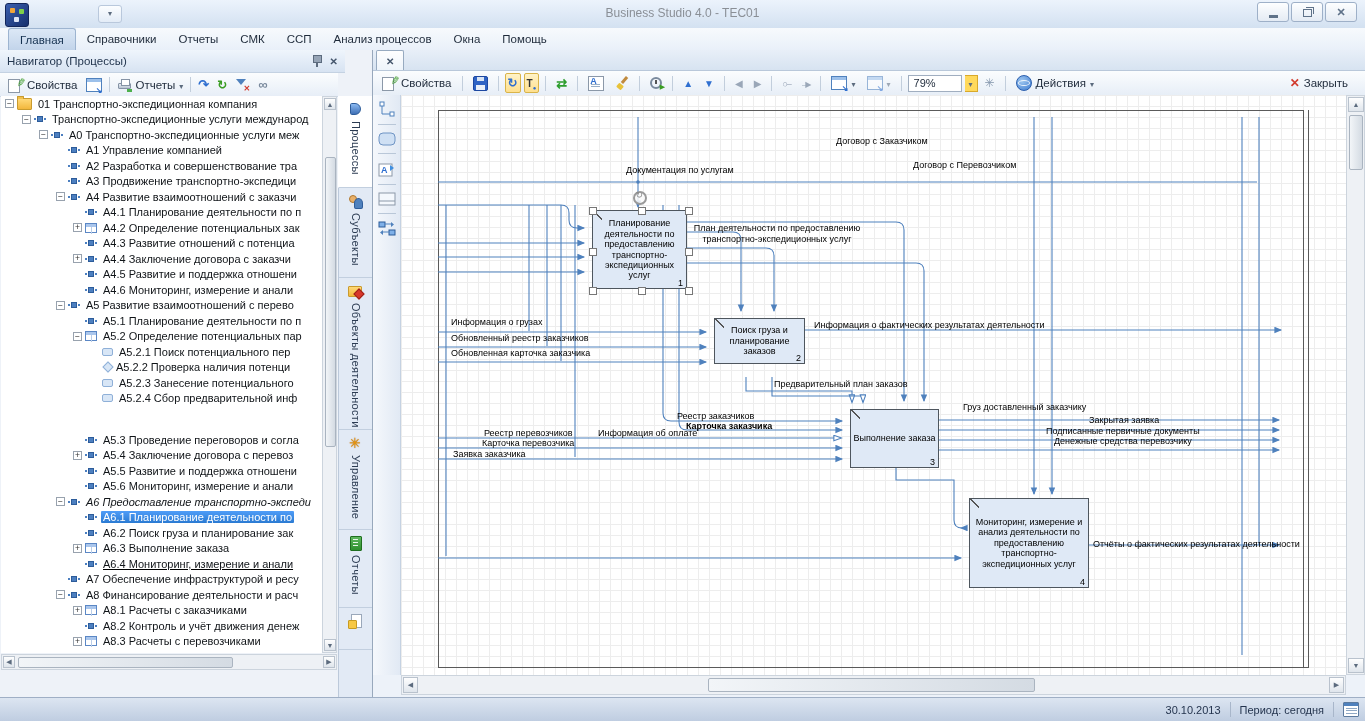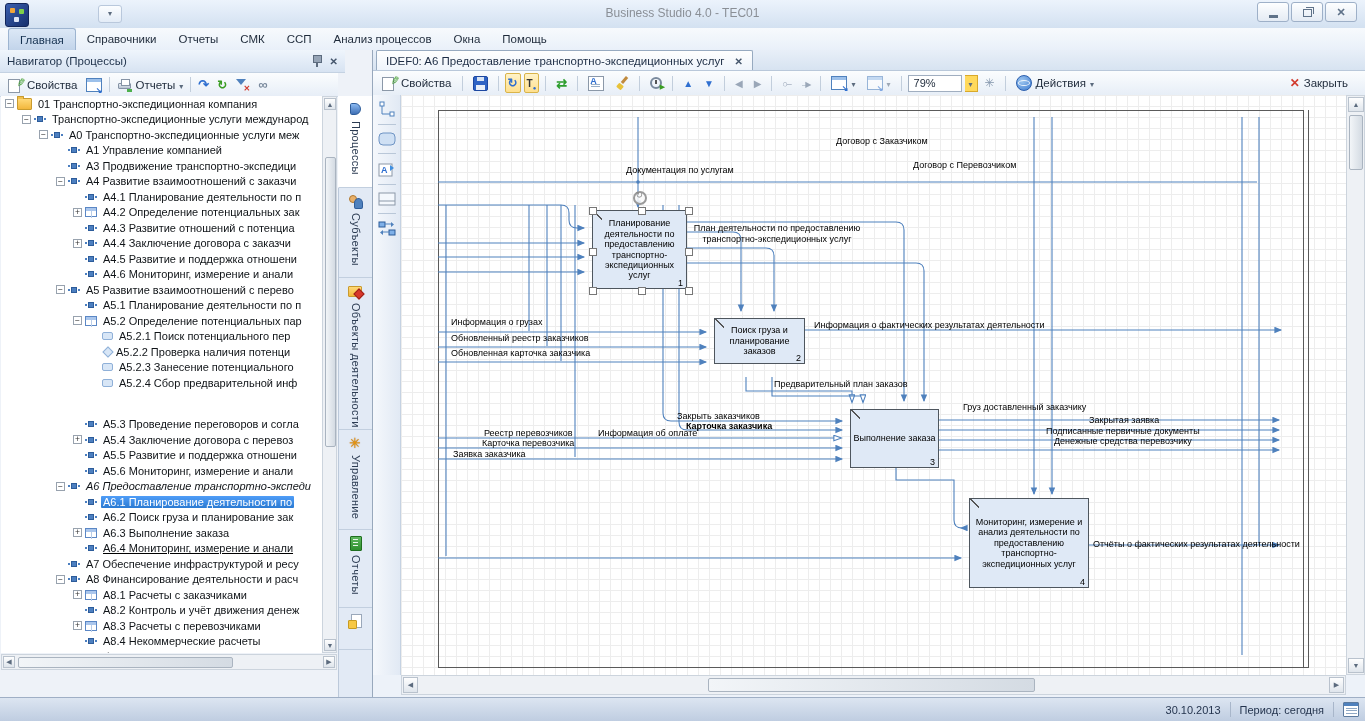--- a/index.html
+++ b/index.html
@@ -277,20 +277,25 @@
           <span class="tlabel">А0 Транспортно-экспедиционные услуги меж</span>
         </div>
         <div class="trow" style="padding-left: 55px;">
           <span class="texp none"></span>
           <span class="ticon ti-process"></span>
           <span class="tlabel">А1 Управление компанией</span>
         </div>
         <div class="trow" style="padding-left: 55px;">
           <span class="texp none"></span>
           <span class="ticon ti-process"></span>
+          <span class="tlabel">А2 Разработка и совершенствование тра</span>
+        </div>
+        <div class="trow" style="padding-left: 55px;">
+          <span class="texp none"></span>
+          <span class="ticon ti-process"></span>
           <span class="tlabel">А3 Продвижение транспортно-экспедици</span>
         </div>
         <div class="trow" style="padding-left: 55px;">
           <span class="texp">−</span>
           <span class="ticon ti-process"></span>
           <span class="tlabel">А4 Развитие взаимоотношений с заказчи</span>
         </div>
         <div class="trow" style="padding-left: 72px;">
           <span class="texp none"></span>
           <span class="ticon ti-process"></span>
@@ -474,21 +479,20 @@
         <div class="vtab" style="height: 42px;">
           <span class="sic sic-document-new"></span>
           <span class="lbl"></span>
         </div>
       </div>
   </div>
 
   <div class="doc-area">
     <div class="doc-tabbar">
       <div class="doc-tab">
-        <span>IDEF0: A6 Предоставление транспортно-экспедиционных услуг</span>
         <span class="ic ic-x"></span>
       </div>
     </div>
     <div class="doc-toolbar">
       <div class="tbtn">
         <span class="ic ic-props"></span>
         <span>Свойства</span>
       </div>
       <div class="tsep"></div>
       <div class="tbtn">
@@ -660,21 +664,21 @@
       <div id="lablayer">
           <div class="dlab" style="left: 225px; top: 70px;">Документация по услугам</div>
           <div class="dlab" style="left: 435px; top: 41px;">Договор с Заказчиком</div>
           <div class="dlab" style="left: 512px; top: 65px;">Договор с Перевозчиком</div>
           <div class="dlab wrap" style="left: 290px; top: 128px; width: 172px;">План деятельности по предоставлению транспортно-экспедиционных услуг</div>
           <div class="dlab" style="left: 50px; top: 222px;">Информация о грузах</div>
           <div class="dlab" style="left: 50px; top: 238px;">Обновленный реестр заказчиков</div>
           <div class="dlab" style="left: 50px; top: 253px;">Обновленная карточка заказчика</div>
           <div class="dlab" style="left: 413px; top: 225px;">Информация о фактических результатах деятельности</div>
           <div class="dlab" style="left: 373px; top: 284px;">Предварительный план заказов</div>
-          <div class="dlab" style="left: 276px; top: 316px;">Закрыть заказчиков</div>
+          <div class="dlab" style="left: 276px; top: 316px;">Реестр заказчиков</div>
           <div class="dlab" style="left: 285px; top: 326px; font-weight: bold;">Карточка заказчика</div>
           <div class="dlab" style="left: 83px; top: 333px;">Реестр перевозчиков</div>
           <div class="dlab" style="left: 81px; top: 343px;">Карточка перевозчика</div>
           <div class="dlab" style="left: 197px; top: 333px;">Информация об оплате</div>
           <div class="dlab" style="left: 52px; top: 354px;">Заявка заказчика</div>
           <div class="dlab" style="left: 562px; top: 307px;">Груз доставленный заказчику</div>
           <div class="dlab" style="left: 688px; top: 320px;">Закрытая заявка</div>
           <div class="dlab" style="left: 645px; top: 331px;">Подписанные первичные документы</div>
           <div class="dlab" style="left: 653px; top: 341px;">Денежные средства перевозчику</div>
           <div class="dlab" style="left: 692px; top: 444px;">Отчёты о фактических результатах деятельности</div>

